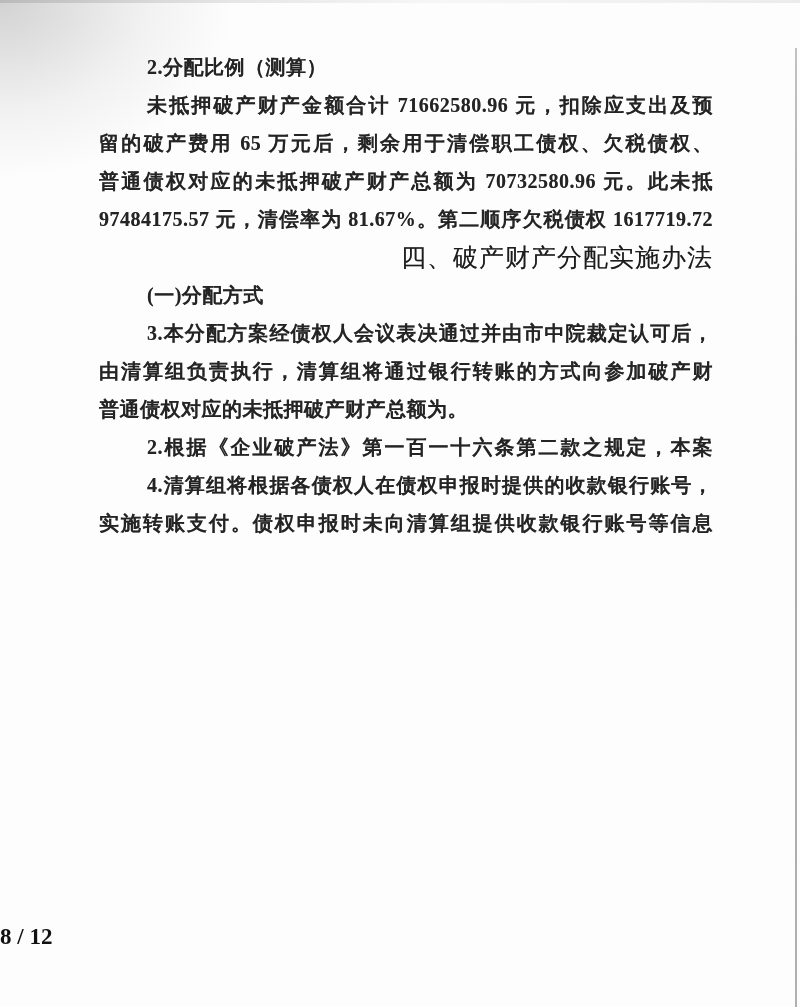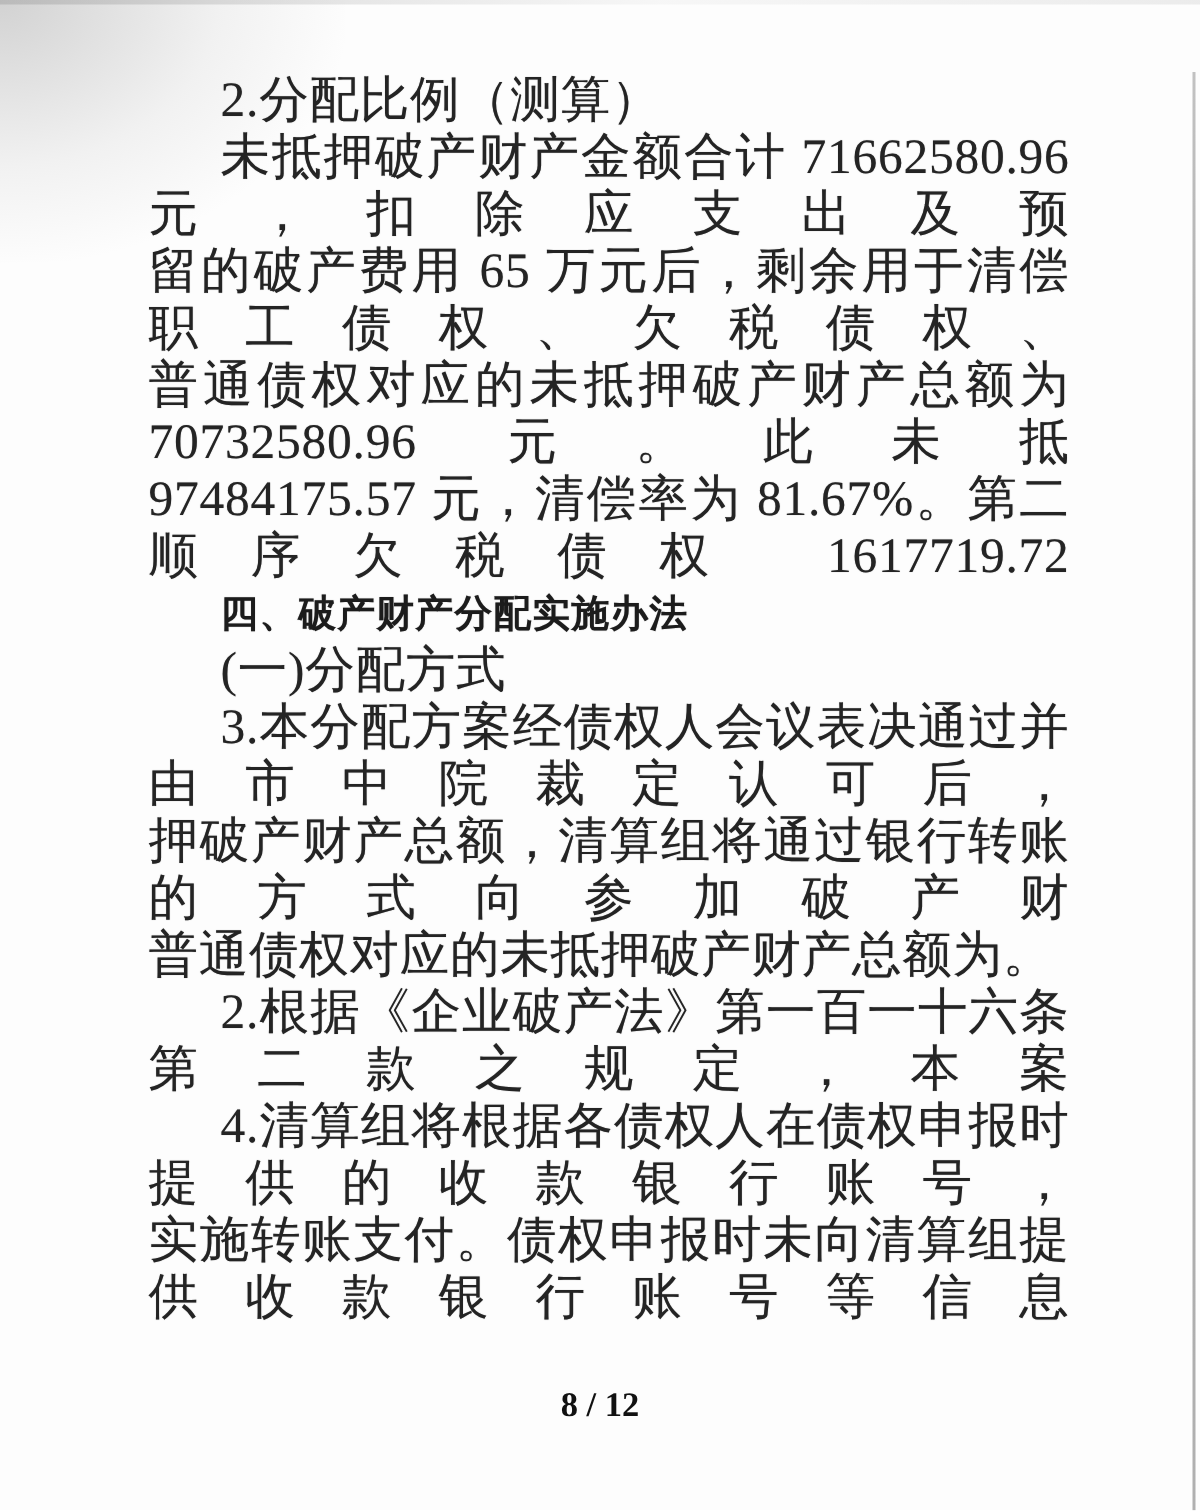--- a/index.html
+++ b/index.html
@@ -45,47 +45,48 @@
     pointer-events: none;
   }
   
   .doc-body {
     position: absolute;
     top: 48px;
     left: 99px;
     width: 614px;
   }
   .line {
-    font-size: 33px;
+    font-size: 20px;
     line-height: 38px;
     letter-spacing: 0.5px;
     white-space: nowrap;
     text-align: left;
     text-shadow: 0 0 0.6px rgba(40,40,40,0.5);
+    font-weight: bold;
   }
   .line.fill {
     white-space: normal;
     text-align: justify;
     text-align-last: justify;
   }
   .line.indent {
     text-indent: 48px;
   }
   .line.heading {
     font-family: "Liberation Sans", "DejaVu Sans", sans-serif;
-    font-weight: bold;
+    font-weight: normal;
     font-size: 25px;
     letter-spacing: 1px;
     color: #1c1c1c;
+    text-align: right;
   }
   .footer {
     position: absolute;
     top: 924px;
     left: 0; right: 0;
-    text-align: center;
     font-family: "Liberation Serif", "DejaVu Serif", serif;
     font-weight: bold;
     font-size: 23px;
     color: #111;
   }
 </style>
 </head>
 <body>
 
 <div class="page">
@@ -95,21 +96,21 @@
 
   <div class="doc-body">
       <div class="line indent">2.分配比例（测算）</div>
       <div class="line indent fill">未抵押破产财产金额合计 71662580.96 元，扣除应支出及预</div>
       <div class="line fill">留的破产费用 65 万元后，剩余用于清偿职工债权、欠税债权、</div>
       <div class="line fill">普通债权对应的未抵押破产财产总额为 70732580.96 元。此未抵</div>
       <div class="line fill">97484175.57 元，清偿率为 81.67%。第二顺序欠税债权 1617719.72</div>
       <div class="line indent heading">四、破产财产分配实施办法</div>
       <div class="line indent">(一)分配方式</div>
       <div class="line indent fill">3.本分配方案经债权人会议表决通过并由市中院裁定认可后，</div>
-      <div class="line fill">押破产财产总额，清算组将通过银行转账的方式向参加破产财</div>
+      <div class="line fill">由清算组负责执行，清算组将通过银行转账的方式向参加破产财</div>
       <div class="line">普通债权对应的未抵押破产财产总额为。</div>
       <div class="line indent fill">2.根据《企业破产法》第一百一十六条第二款之规定，本案</div>
       <div class="line indent fill">4.清算组将根据各债权人在债权申报时提供的收款银行账号，</div>
       <div class="line fill">实施转账支付。债权申报时未向清算组提供收款银行账号等信息</div>
     </div>
 
   <div class="footer">8 / 12</div>
 </div>
 
 </body></html>

